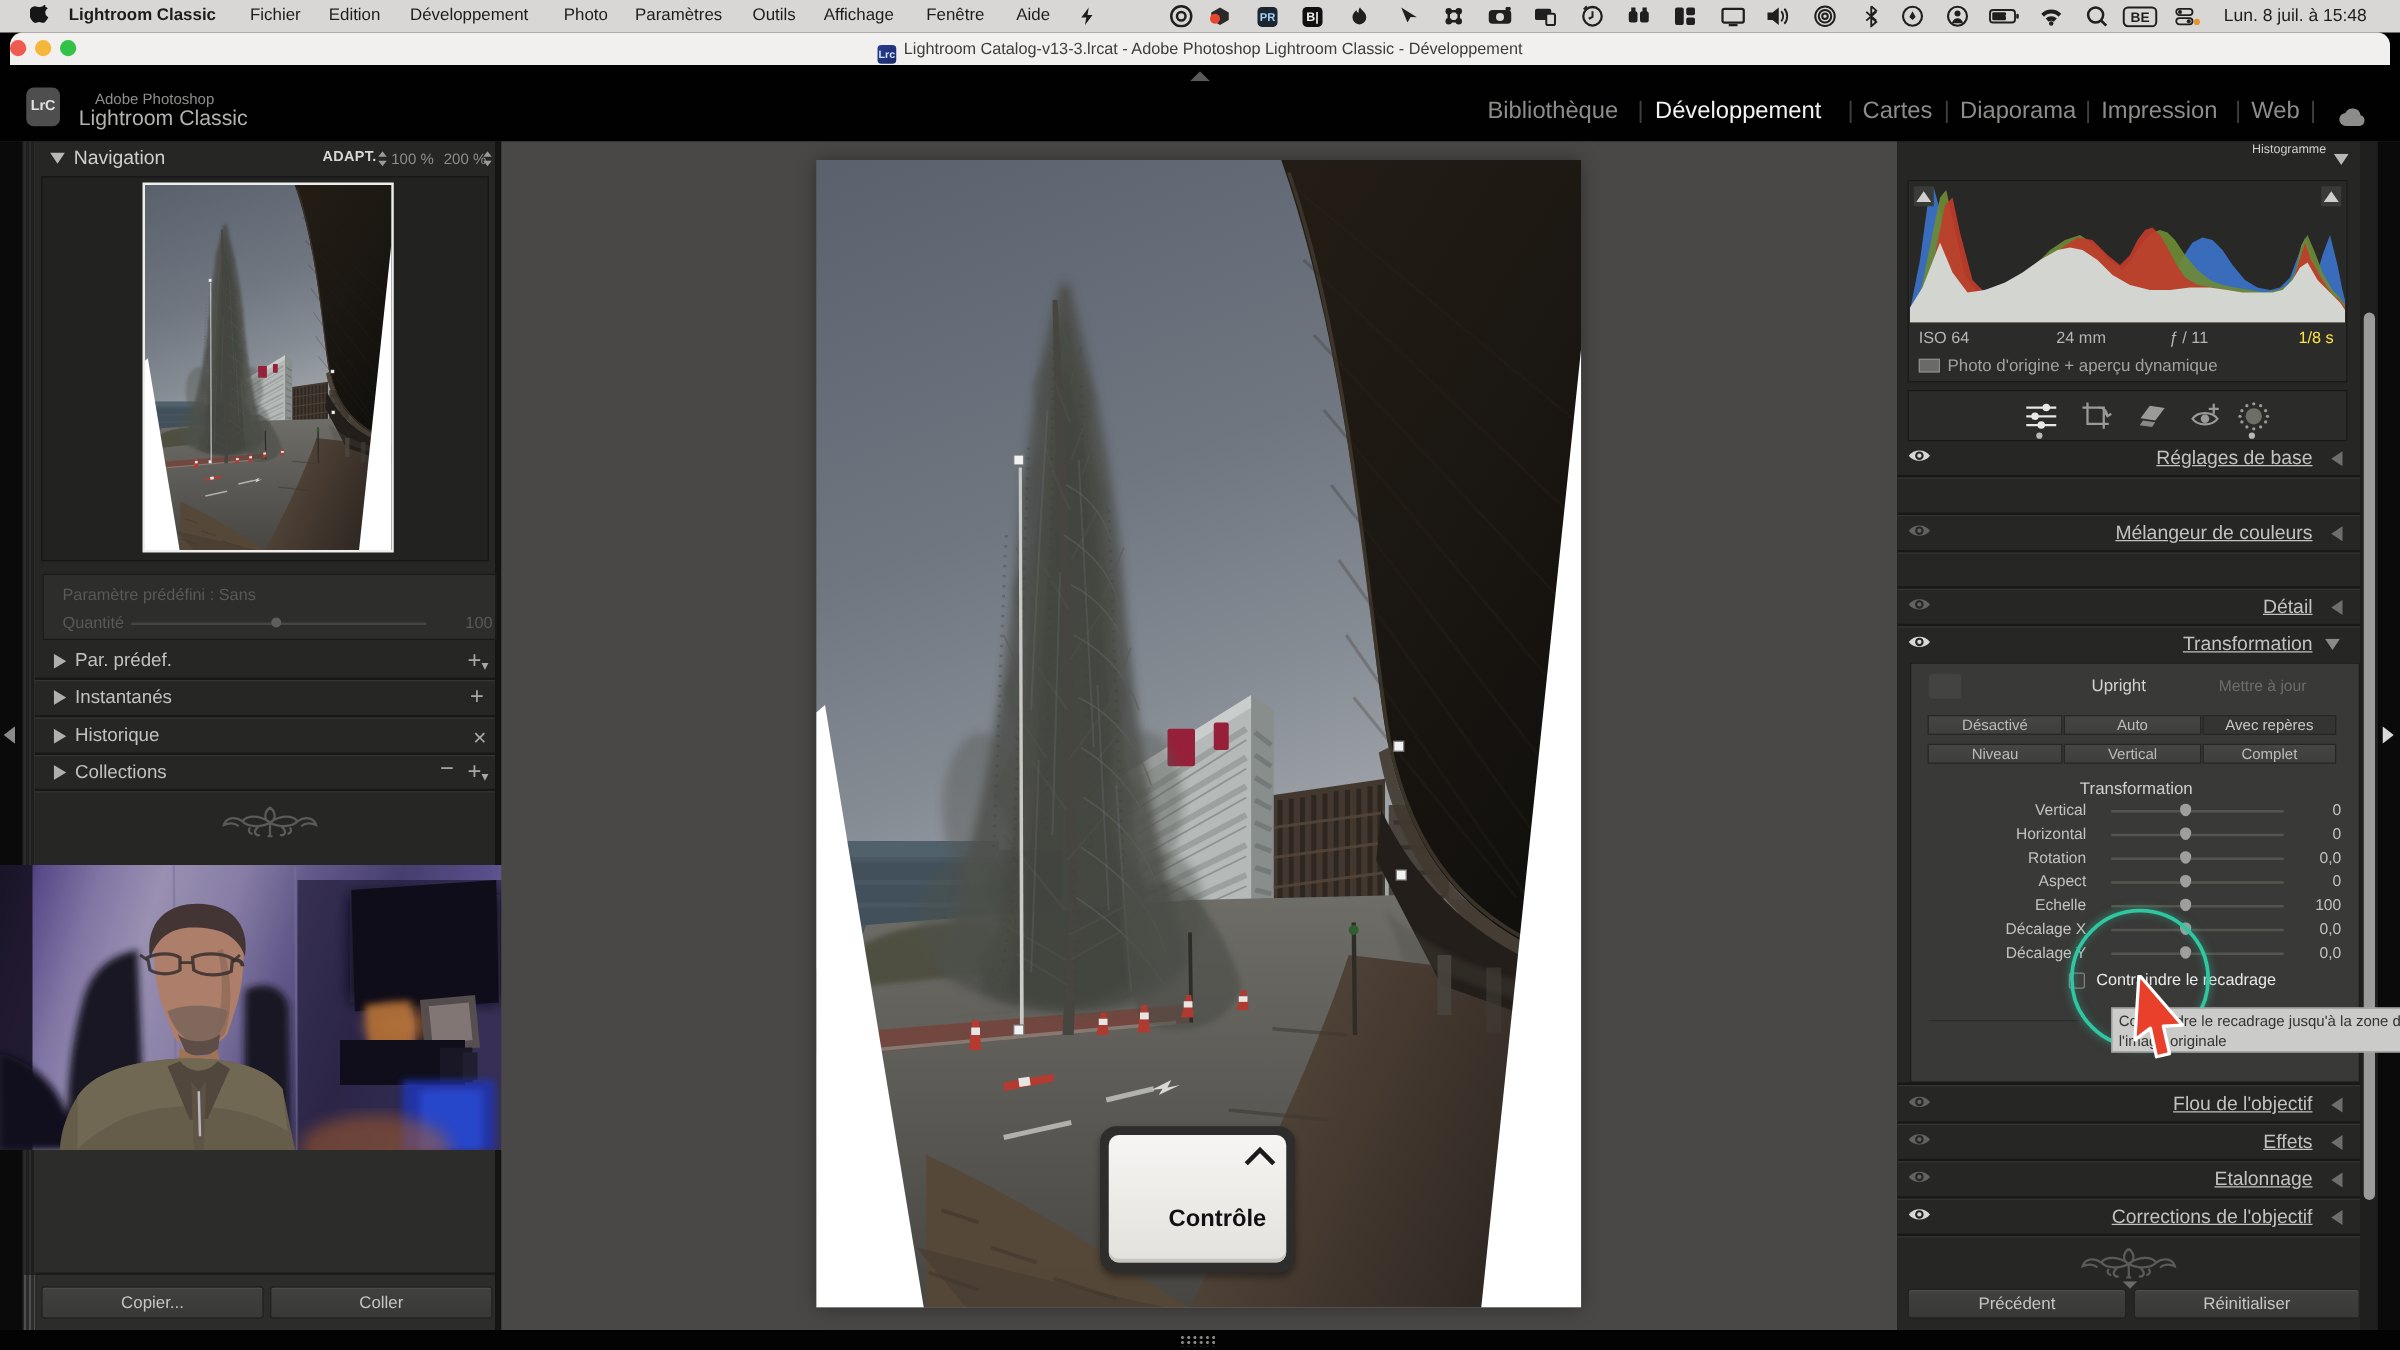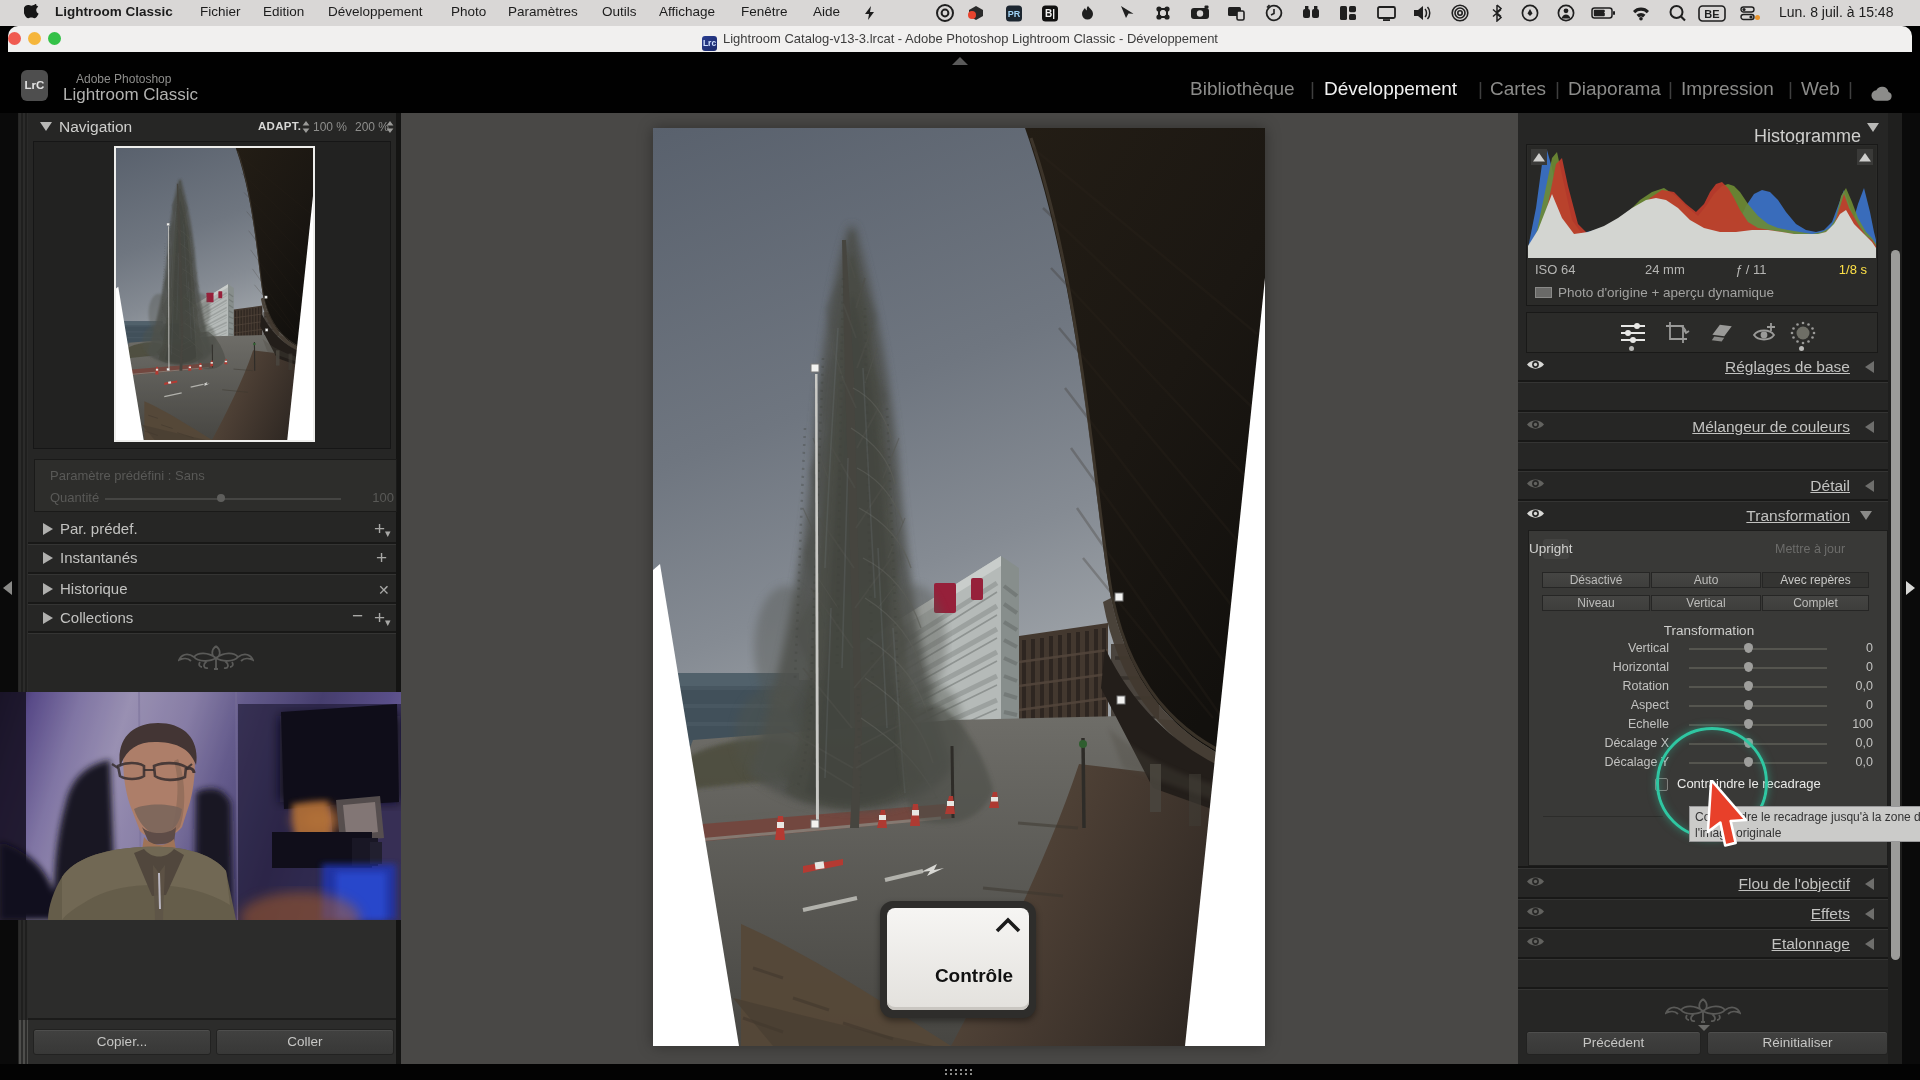--- a/index.html
+++ b/index.html
@@ -463,21 +463,21 @@
     <svg class="abs" style="left:115px;top:16px" width="26" height="16" viewBox="0 0 26 16">
         <path d="M2 14 13 3 24 14" fill="none" stroke="#1b1b1b" stroke-width="3.6"></path>
       </svg>
     <div class="abs" style="left:0;top:64px;width:133px;text-align:right;font-size:19px;font-weight:bold;color:#111">Contrôle</div>
   </div>
 </div>
 <div id="rightbar">
   <div class="abs" style="left:384px;top:0;width:18px;height:951px;background:#0a0a0a"></div>
   <div class="abs" style="left:370px;top:0;width:14px;height:951px;background:#1f1f1e"></div>
   <div class="abs" style="left:373px;top:137px;width:9px;height:710px;border-radius:5px;background:#9b9b99"></div>
-  <div class="abs" style="right:59px;top:13px;font-size:18px;color:#cfcfcd">Histogramme</div>
+  <div class="abs" style="right:59px;top:1px;font-size:10px;color:#cfcfcd">Histogramme</div>
   <svg class="abs" style="left:349px;top:10px" width="12" height="10" viewBox="0 0 12 10">
       <path d="M0 0h12L6 9z" fill="#b8b8b6"></path>
     </svg>
   <div class="abs" style="left:8px;top:31px;width:352px;height:162px;background:#2b2b29;border:1px solid #191918">
     <svg class="abs" style="left:1px;top:1px" width="348" height="112" viewBox="0 0 348 112">
       <rect width="348" height="112" fill="#282826"></rect>
       <path d="M0,112 L0,102 8,62 14,18 19,4 24,22 30,56 38,84 48,90 58,86 68,84 80,82 92,78 104,70 116,58 128,52 140,56 152,66 164,78 176,82 186,78 196,72 204,74 210,78 218,60 226,48 234,44 242,46 250,54 258,66 268,78 278,84 288,86 296,84 304,76 310,60 316,44 321,58 326,72 330,58 336,42 342,66 346,86 348,94 348,112 Z" fill="#3b72c8" opacity="0.92"></path>
       <path d="M0,112 L0,106 9,85 17,46 24,12 29,6 35,34 44,74 54,88 64,86 76,82 88,76 100,66 112,54 124,46 136,42 148,50 160,62 170,70 178,60 186,48 194,40 200,38 206,40 212,46 220,58 230,70 240,78 250,82 260,84 272,86 284,88 294,86 302,82 308,72 313,50 318,42 324,56 330,72 338,86 344,92 348,98 348,112 Z" fill="#6e8c34" opacity="0.9"></path>
       <path d="M0,112 L0,108 10,92 20,58 28,18 34,12 40,40 50,78 62,90 74,87 86,83 98,75 110,64 122,52 134,44 146,46 158,58 168,66 176,58 182,46 188,38 194,36 200,42 206,52 212,64 220,76 230,82 242,84 254,86 266,88 278,90 288,90 298,86 306,80 311,64 316,48 321,62 330,78 338,90 344,94 348,100 348,112 Z" fill="#c23b2b" opacity="0.9"></path>
       <path d="M0,112 L0,100 10,84 24,48 34,72 46,88 60,86 76,80 90,72 104,62 118,54 128,52 138,54 150,62 162,74 176,82 192,86 208,86 224,84 240,84 254,86 266,88 278,88 290,88 298,86 306,78 312,68 318,64 326,78 336,88 344,96 348,102 348,112 Z" fill="#d3d5d1"></path>
@@ -572,21 +572,21 @@
         <circle cx="8.5" cy="6.5" r="3.4" fill="#262625"></circle>
         <circle cx="8.5" cy="6.5" r="1.7" fill="#d8d8d6"></circle>
       </svg>
       <span class="lbl">Transformation</span>
     <svg class="abs" style="right:16px;top:10px" width="12" height="10" viewBox="0 0 12 10">
         <path d="M0 0h12L6 9z" fill="#8a8a88"></path>
       </svg>
     </div>
   <div class="abs" id="transbox" style="left:10px;top:417px;width:360px;height:336px;background:#393937;border:1px solid #1d1d1c">
     <div class="abs" style="left:14px;top:8px;width:26px;height:20px;background:#434341;border-radius:3px"></div>
-    <div class="abs" style="left:0;top:10px;width:332px;text-align:left;font-size:13.5px;color:#d2d2d0">Upright</div>
+    <div class="abs" style="left:0;top:10px;width:332px;text-align:center;font-size:13.5px;color:#d2d2d0">Upright</div>
     <div class="abs" style="left:246px;top:11px;font-size:12.5px;color:#6c6c6a">Mettre à jour</div>
     <div class="tbtn" style="left:13px;top:41px;width:108px">Désactivé</div>
     <div class="tbtn" style="left:122px;top:41px;width:110px">Auto</div>
     <div class="tbtn" style="left:233px;top:41px;width:107px;background:#343432;color:#c8c8c6">Avec repères</div>
     <div class="tbtn" style="left:13px;top:64px;width:108px">Niveau</div>
     <div class="tbtn" style="left:122px;top:64px;width:110px">Vertical</div>
     <div class="tbtn" style="left:233px;top:64px;width:107px">Complet</div>
     <div class="abs" style="left:0;top:92px;width:360px;text-align:center;font-size:13.5px;color:#cfcfcd">Transformation</div>
     <div class="abs" style="left:0;top:110px;width:360px;height:19px">
         <span class="slbl">Vertical</span>
@@ -658,20 +658,29 @@
   <div class="rrow" style="top:816px">
       <svg class="eye" width="17" height="13" viewBox="0 0 17 13">
         <path d="M0 6.5 C4 1 13 1 17 6.5 C13 12 4 12 0 6.5Z" fill="#62625f"></path>
         <circle cx="8.5" cy="6.5" r="3.4" fill="#262625"></circle>
         <circle cx="8.5" cy="6.5" r="1.7" fill="#62625f"></circle>
       </svg>
       <span class="lbl">Etalonnage</span>
       <span class="colarr"></span>
     </div>
   <div class="divider" style="top:844px;width:370px"></div>
+  <div class="rrow" style="top:846px">
+      <svg class="eye" width="17" height="13" viewBox="0 0 17 13">
+        <path d="M0 6.5 C4 1 13 1 17 6.5 C13 12 4 12 0 6.5Z" fill="#d8d8d6"></path>
+        <circle cx="8.5" cy="6.5" r="3.4" fill="#262625"></circle>
+        <circle cx="8.5" cy="6.5" r="1.7" fill="#d8d8d6"></circle>
+      </svg>
+      <span class="lbl">Corrections de l'objectif</span>
+      <span class="colarr"></span>
+    </div>
   <div class="divider" style="top:874px;width:370px"></div>
   <svg class="abs" style="left:147px;top:884px" width="76" height="26" viewBox="0 0 76 26" fill="none" stroke="#5a5a58" stroke-width="1.8">
     <path d="M38 2 C33 6 33 12 38 14 C43 12 43 6 38 2 M38 14 C30 8 20 8 16 13 C20 18 32 18 38 14 M38 14 C46 8 56 8 60 13 C56 18 44 18 38 14 M16 13 C9 8 3 11 1 16 C5 14 10 14 13 17 M60 13 C67 8 73 11 75 16 C71 14 66 14 63 17 M38 15 V25 M36 25h4 M29 17 C24 21 26 25 30 24 M47 17 C52 21 50 25 46 24 M22 18 C20 21 22 23 24 23 M54 18 C56 21 54 23 52 23"></path>
   </svg>
   <svg class="abs" style="left:180px;top:912px" width="12" height="7" viewBox="0 0 12 7">
       <path d="M0 0h12L6 6z" fill="#6a6a68"></path>
     </svg>
   <div class="abs lrbtn" style="left:8px;top:918px;width:175px;height:24px;line-height:22px">Précédent</div>
   <div class="abs lrbtn" style="left:189px;top:918px;width:181px;height:24px;line-height:22px">Réinitialiser</div>
 </div>

